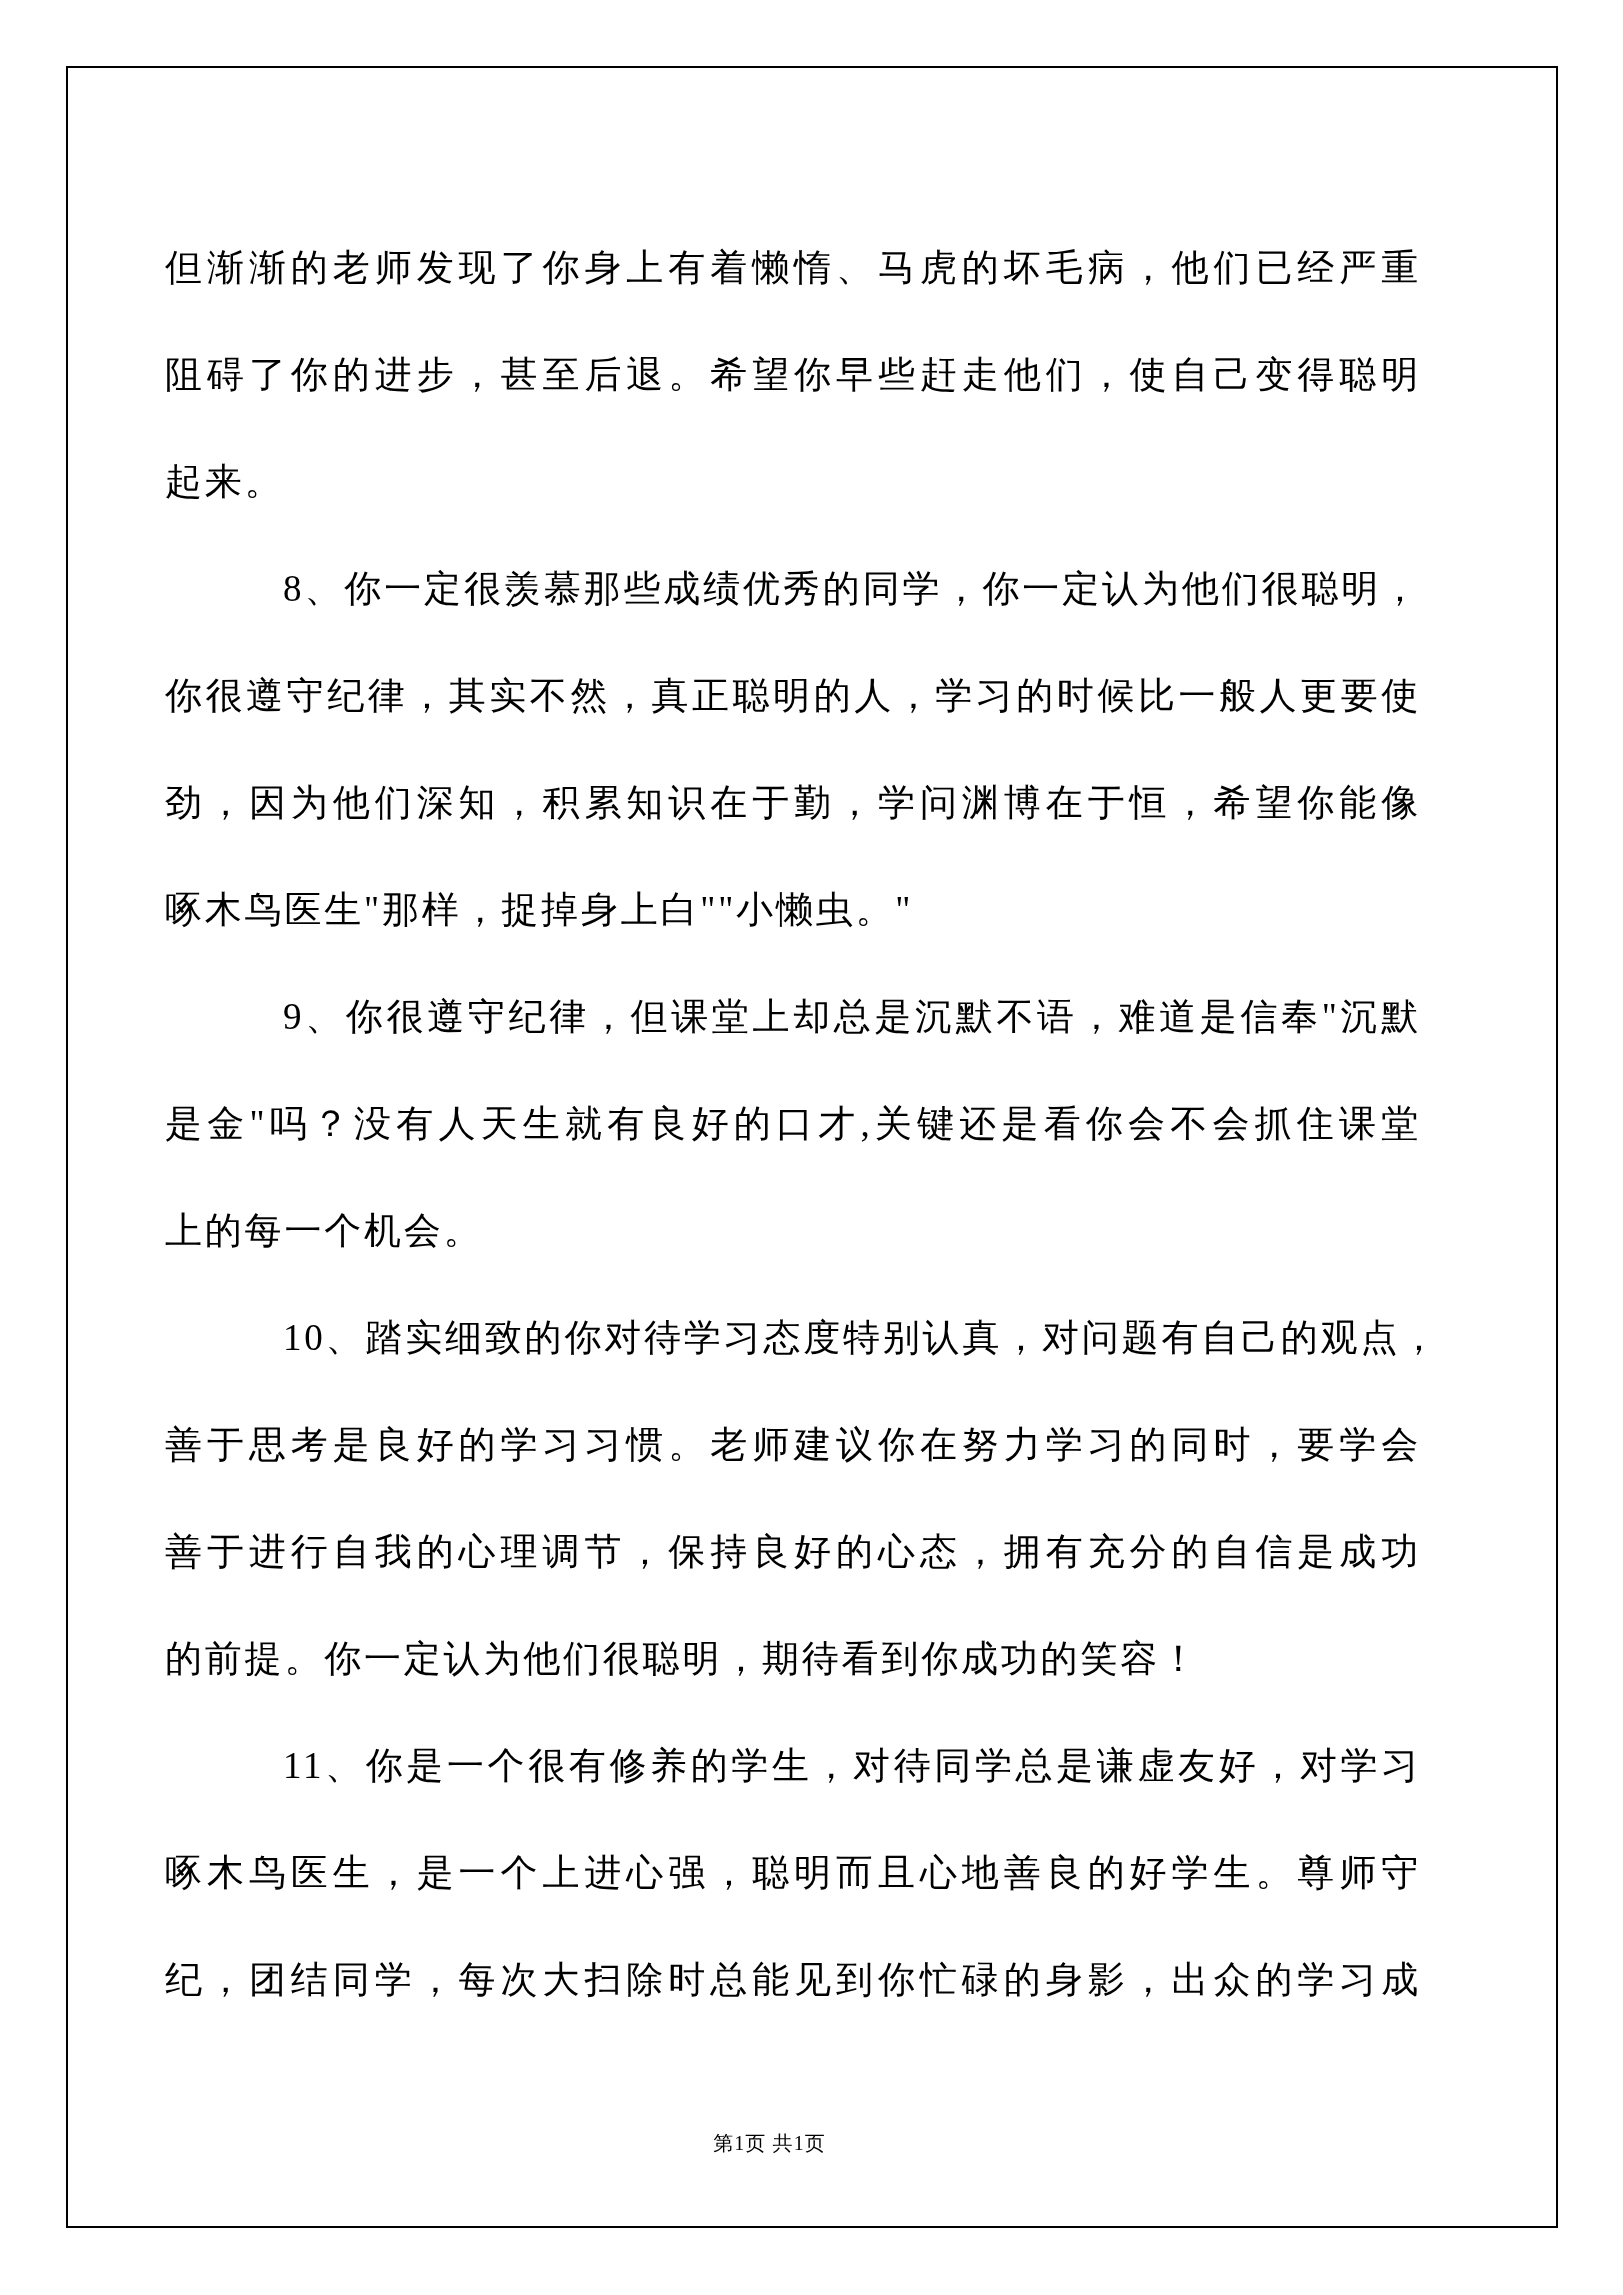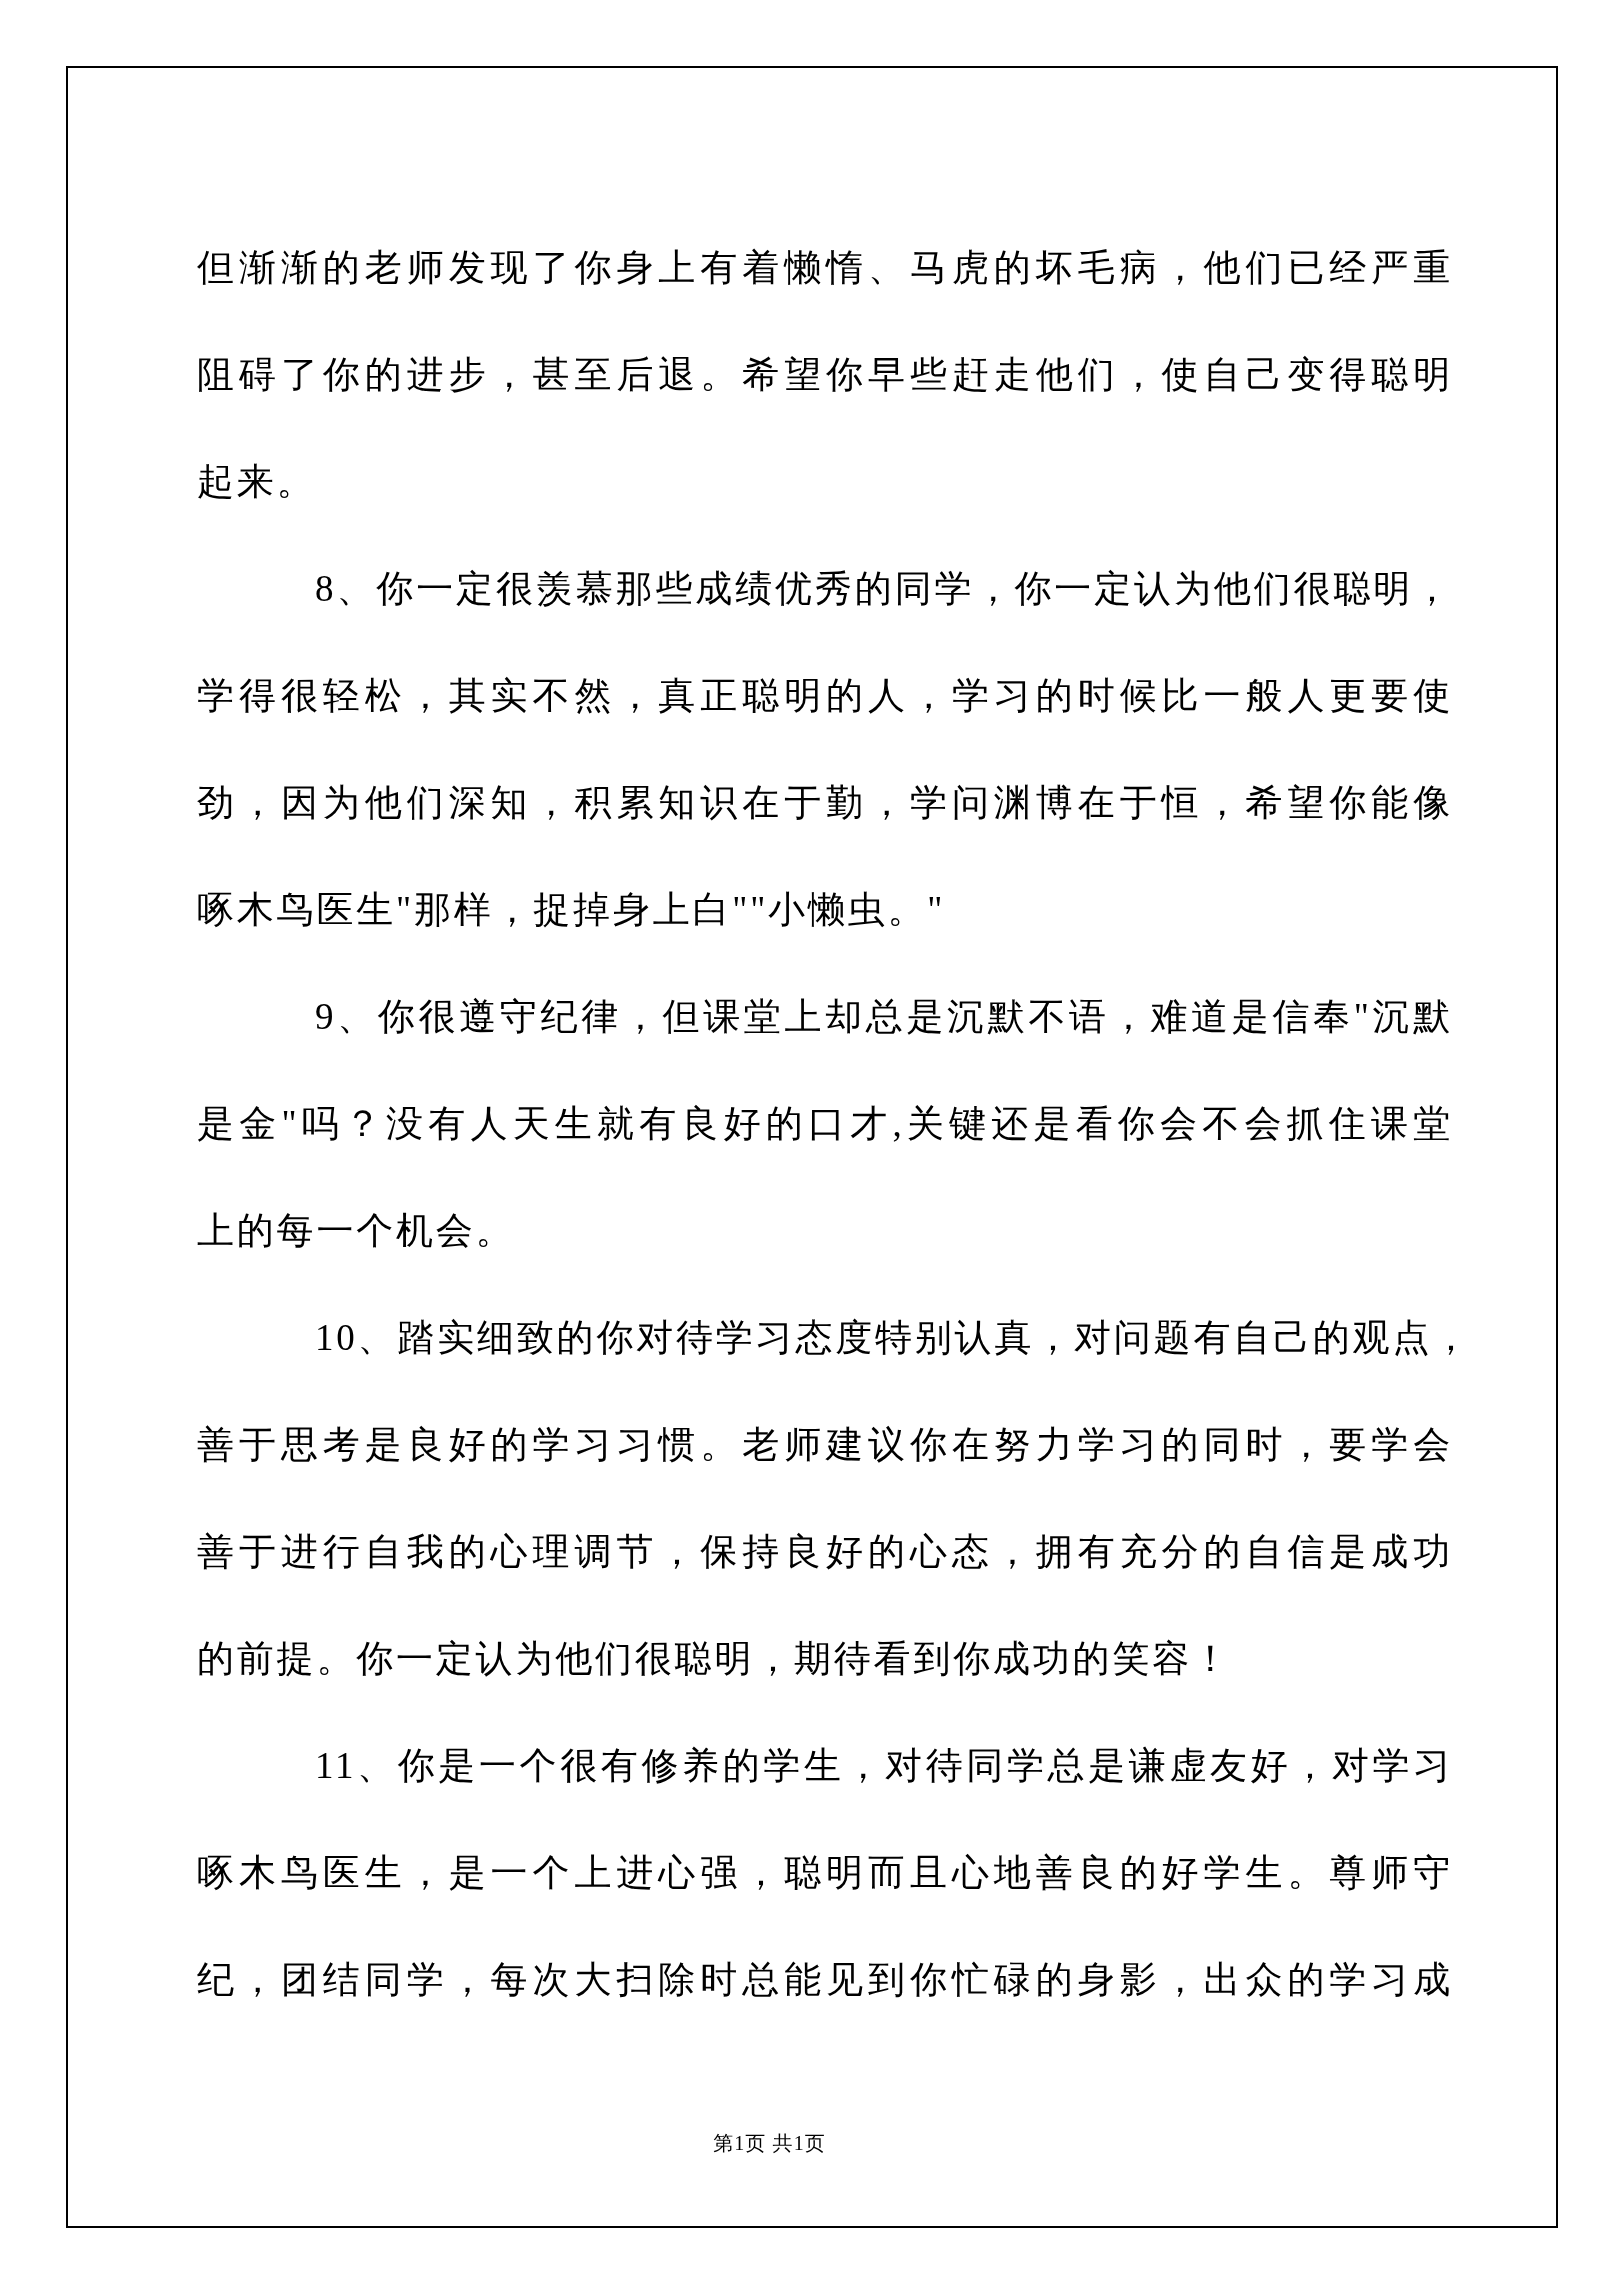--- a/index.html
+++ b/index.html
@@ -23,21 +23,20 @@
     width: 1492px;
     height: 2162px;
     box-sizing: border-box;
     border: 2.2px solid #000000;
   }
   .doc {
     position: absolute;
     left: 165px;
     top: 214px;
     width: 1256px;
-    margin-left: 32px;
   }
   .line {
     height: 107px;
     line-height: 107px;
     font-size: 37px;
     letter-spacing: 2.8px;
     white-space: nowrap;
     text-align: left;
   }
   .line.fill {
@@ -62,21 +61,21 @@
 </head>
 <body>
 
 <div class="page">
   <div class="page-border"></div>
   <div class="doc">
       <div class="line fill">但渐渐的老师发现了你身上有着懒惰、马虎的坏毛病，他们已经严重</div>
       <div class="line fill">阻碍了你的进步，甚至后退。希望你早些赶走他们，使自己变得聪明</div>
       <div class="line">起来。</div>
       <div class="line fill indent">8、你一定很羡慕那些成绩优秀的同学，你一定认为他们很聪明，</div>
-      <div class="line fill">学得很轻松，其实不然，真正聪明的人，学习的时候比一般人更要使</div>
+      <div class="line fill">你很遵守纪律，其实不然，真正聪明的人，学习的时候比一般人更要使</div>
       <div class="line fill">劲，因为他们深知，积累知识在于勤，学问渊博在于恒，希望你能像</div>
       <div class="line">啄木鸟医生"那样，捉掉身上白""小懒虫。"</div>
       <div class="line fill indent">9、你很遵守纪律，但课堂上却总是沉默不语，难道是信奉"沉默</div>
       <div class="line fill">是金"吗？没有人天生就有良好的口才,关键还是看你会不会抓住课堂</div>
       <div class="line">上的每一个机会。</div>
       <div class="line fill indent">10、踏实细致的你对待学习态度特别认真，对问题有自己的观点，</div>
       <div class="line fill">善于思考是良好的学习习惯。老师建议你在努力学习的同时，要学会</div>
       <div class="line fill">善于进行自我的心理调节，保持良好的心态，拥有充分的自信是成功</div>
       <div class="line">的前提。你一定认为他们很聪明，期待看到你成功的笑容！</div>
       <div class="line fill indent">11、你是一个很有修养的学生，对待同学总是谦虚友好，对学习</div>

